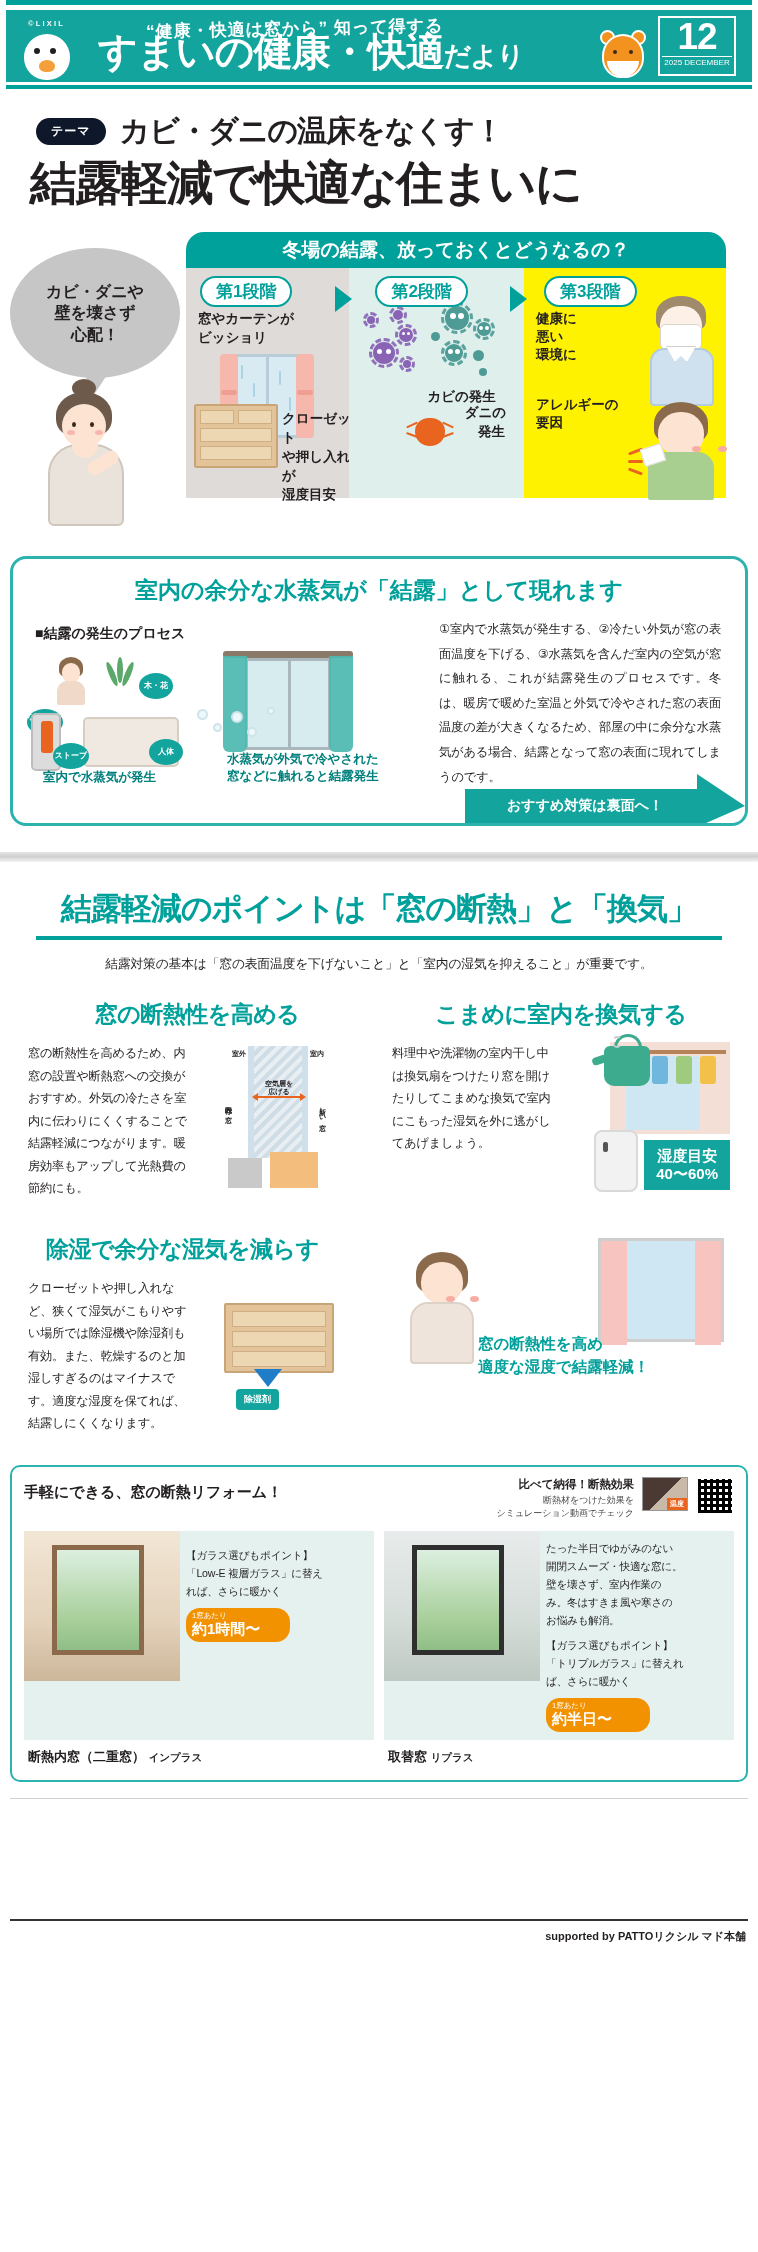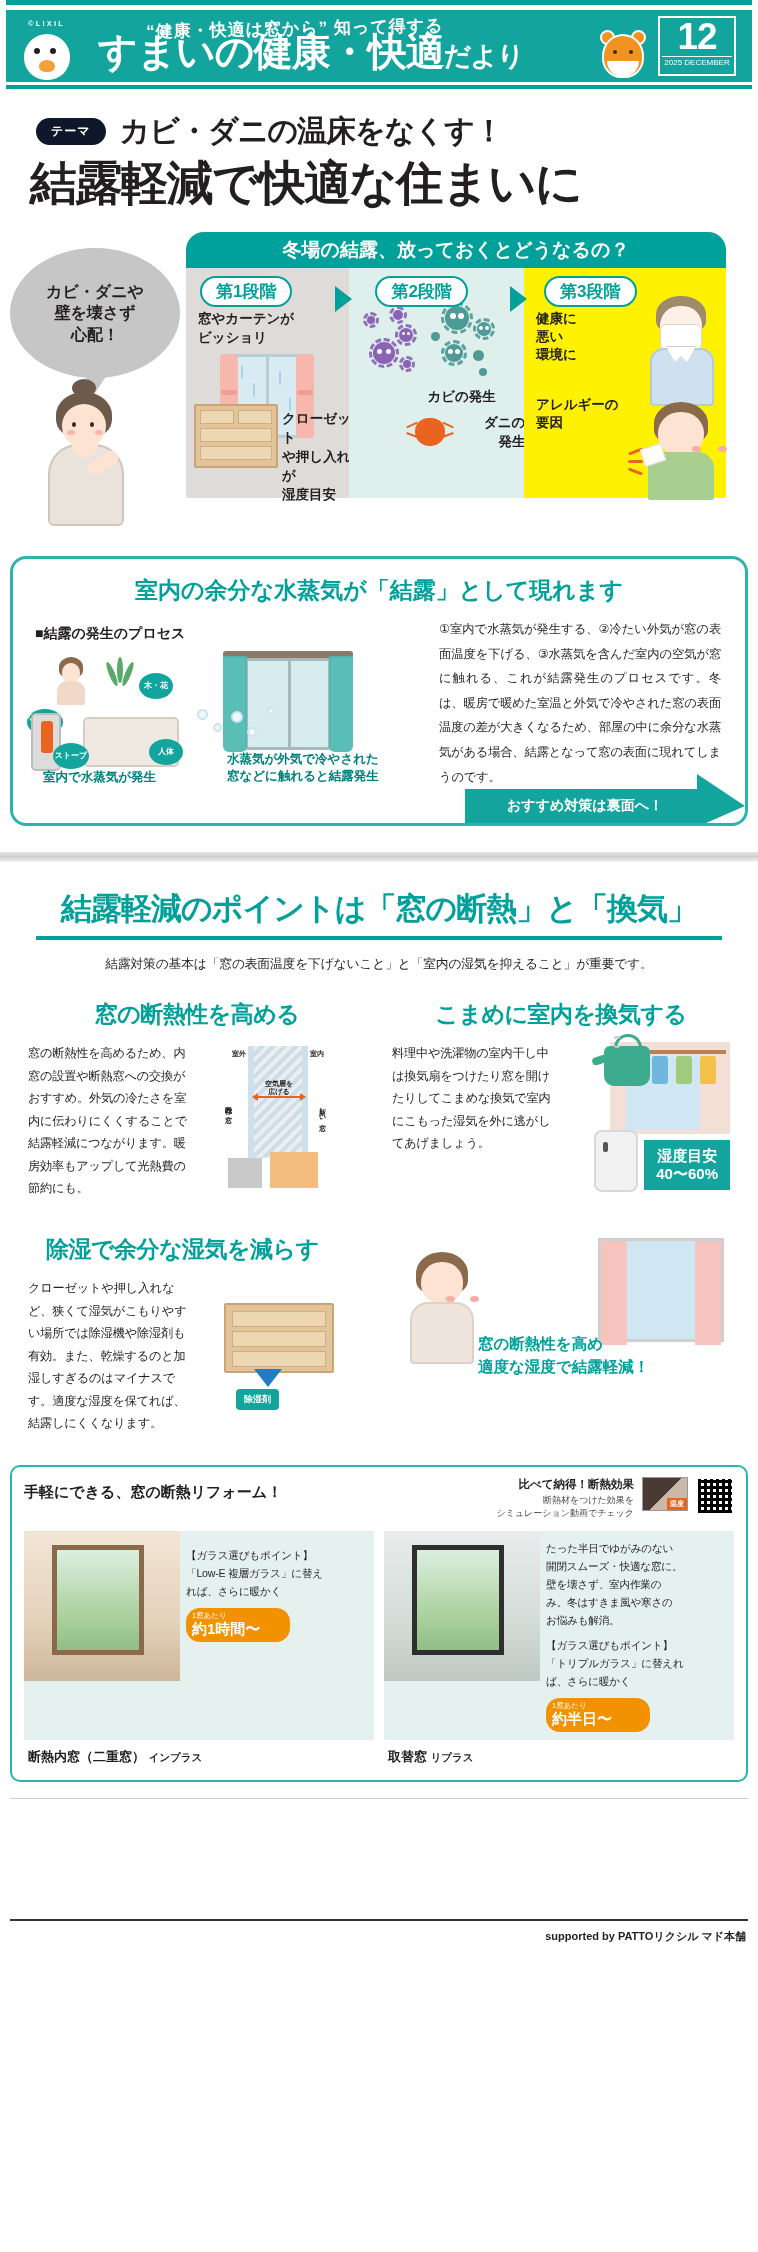--- a/index.html
+++ b/index.html
@@ -215,21 +215,21 @@
   .arrow-1 { left: 168px; }
   .arrow-2 { left: 356px; }
 
   .col-label {
     position: absolute; font-size: 13.5px; font-weight: 700; line-height: 1.4;
     color: #231f20;
   }
   .c1-l1 { left: 12px; top: 42px; }
   .c1-l2 { left: 96px; top: 142px; width: 80px; }
   .c2-l1 { left: 78px; top: 120px; }
-  .c2-l2 { left: 96px; top: 146px; width: 80px; text-align: right; }
+  .c2-l2 { left: 96px; top: 136px; width: 80px; text-align: center; }
   .c3-l1 { left: 12px; top: 42px; line-height: 1.35; }
   .c3-l2 { left: 12px; top: 128px; line-height: 1.35; }
 
   
   .win-ill {
     position: absolute; left: 30px; top: 86px; width: 100px; height: 84px;
   }
   .win-frame {
     position: absolute; left: 14px; top: 0; width: 72px; height: 84px;
     background: #d8eaf2; border: 3px solid #b8cdd8;

